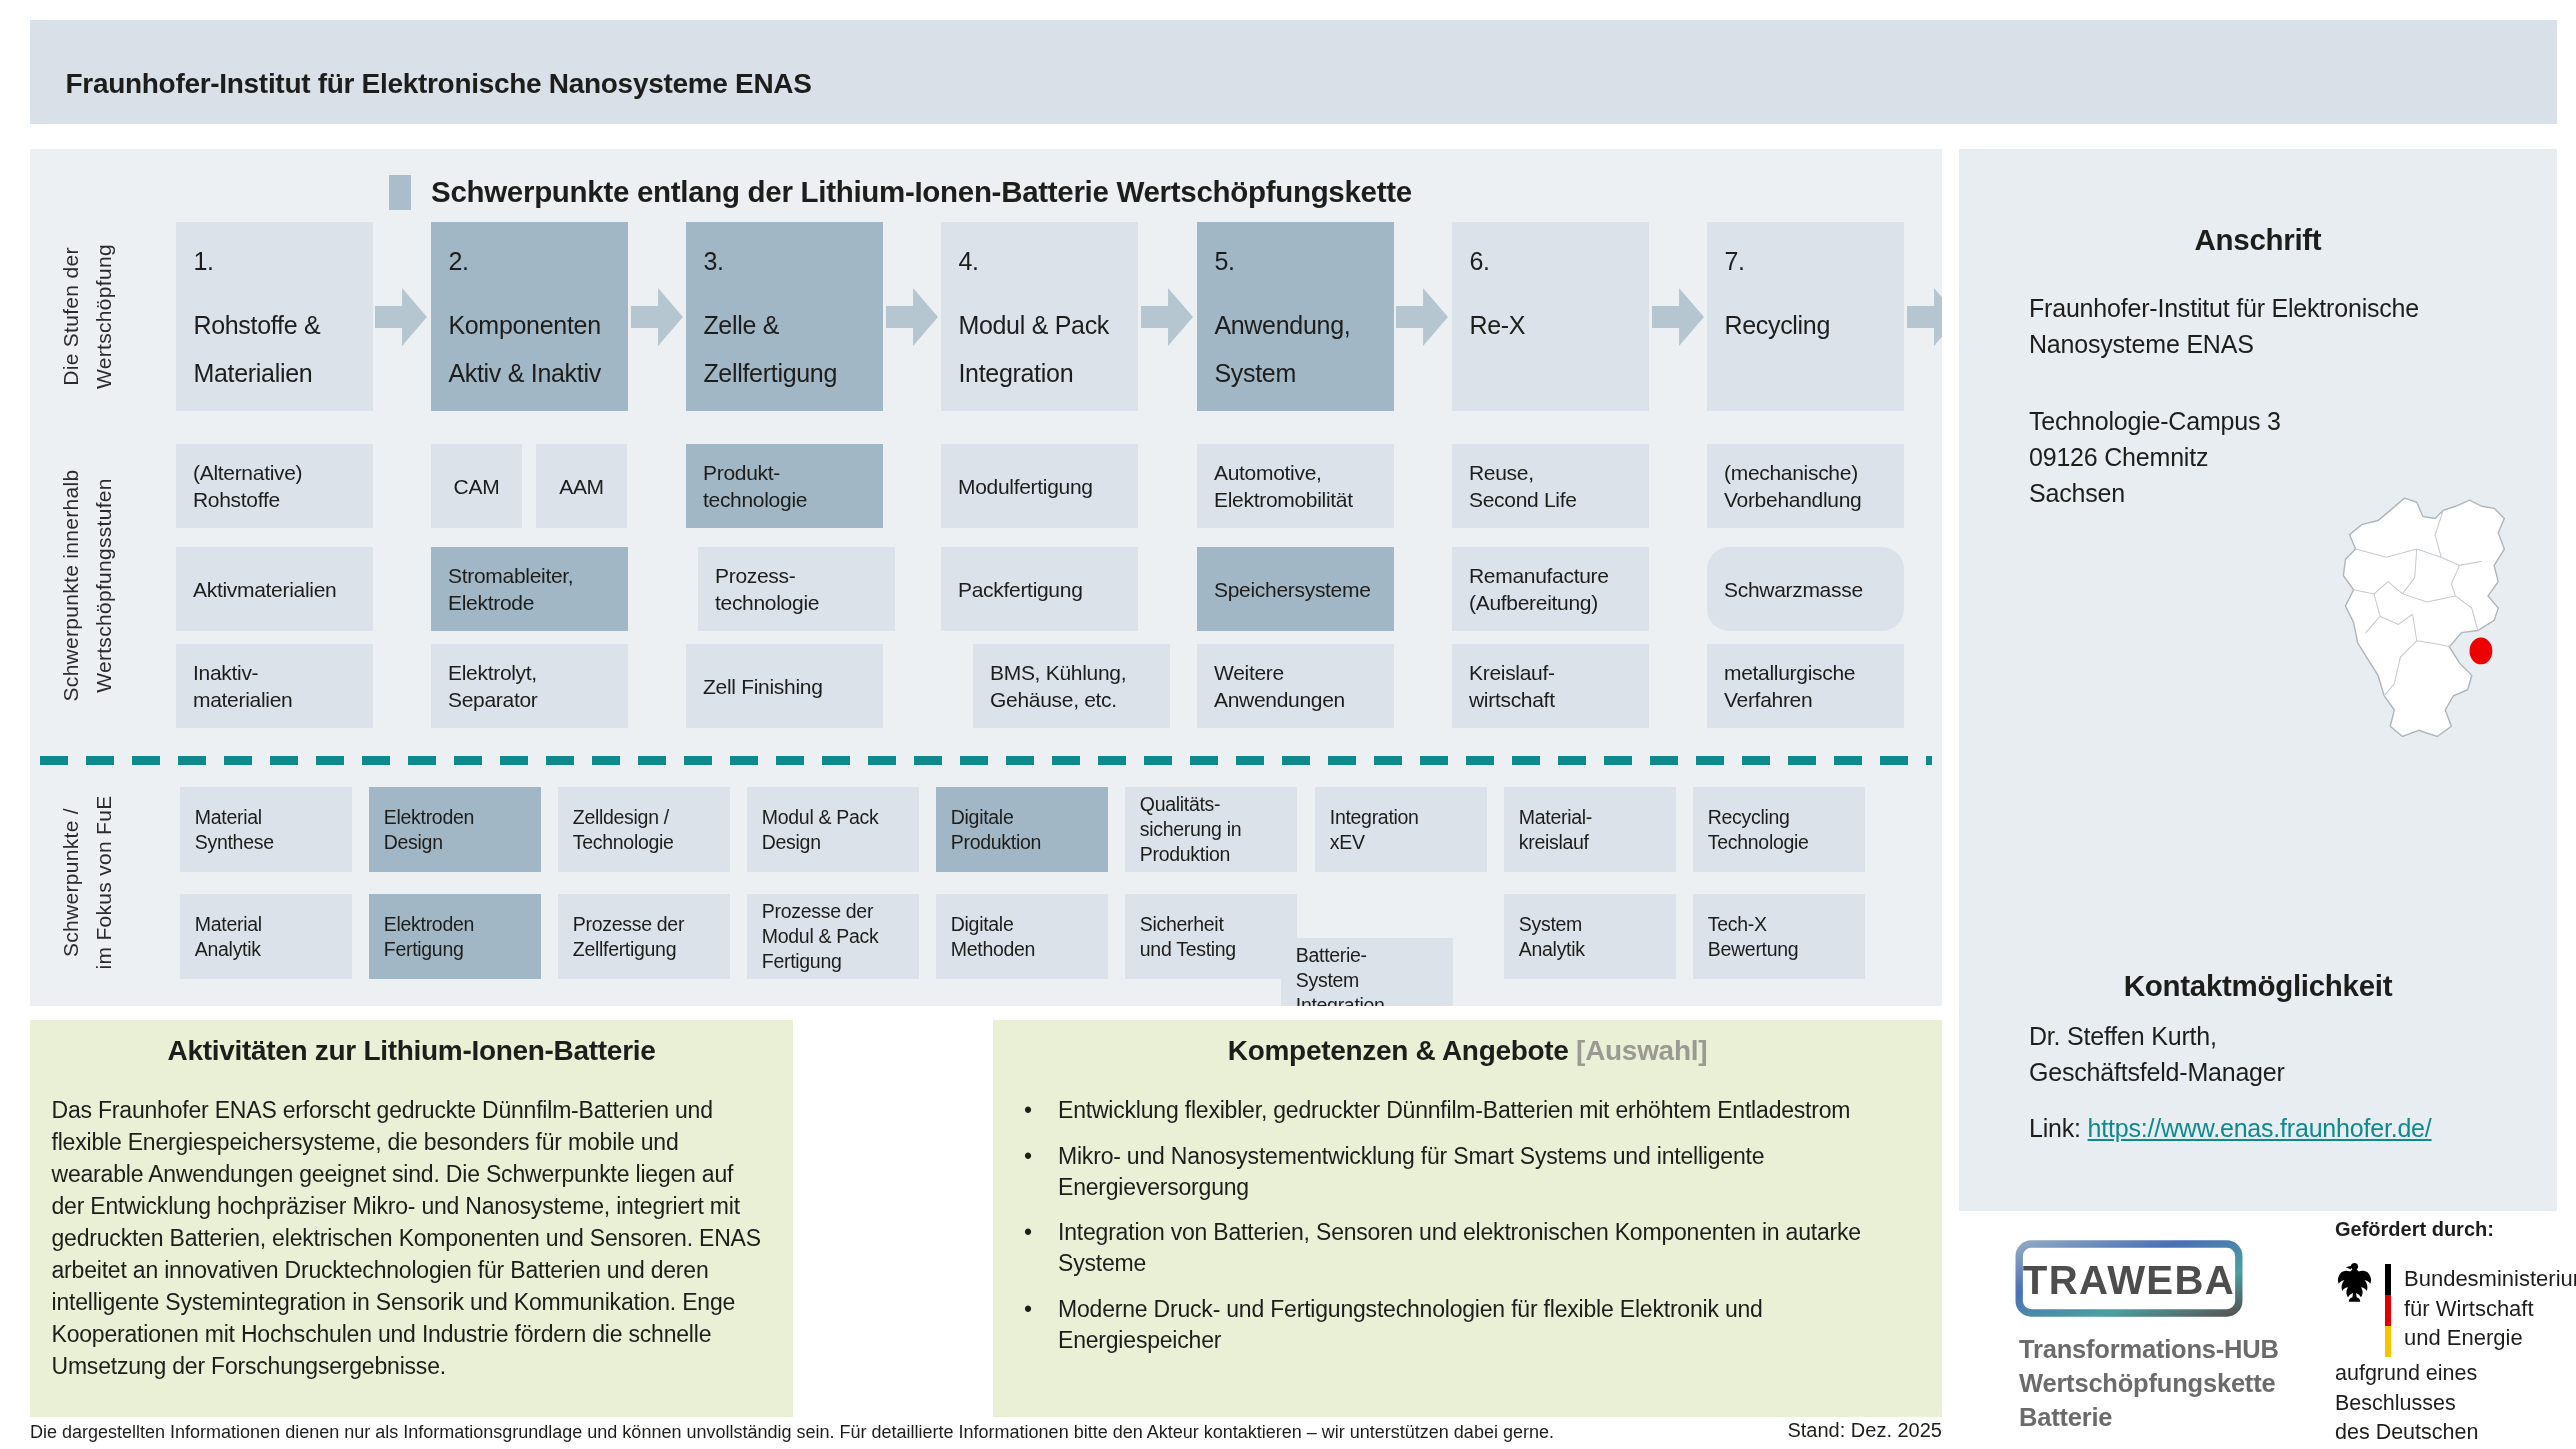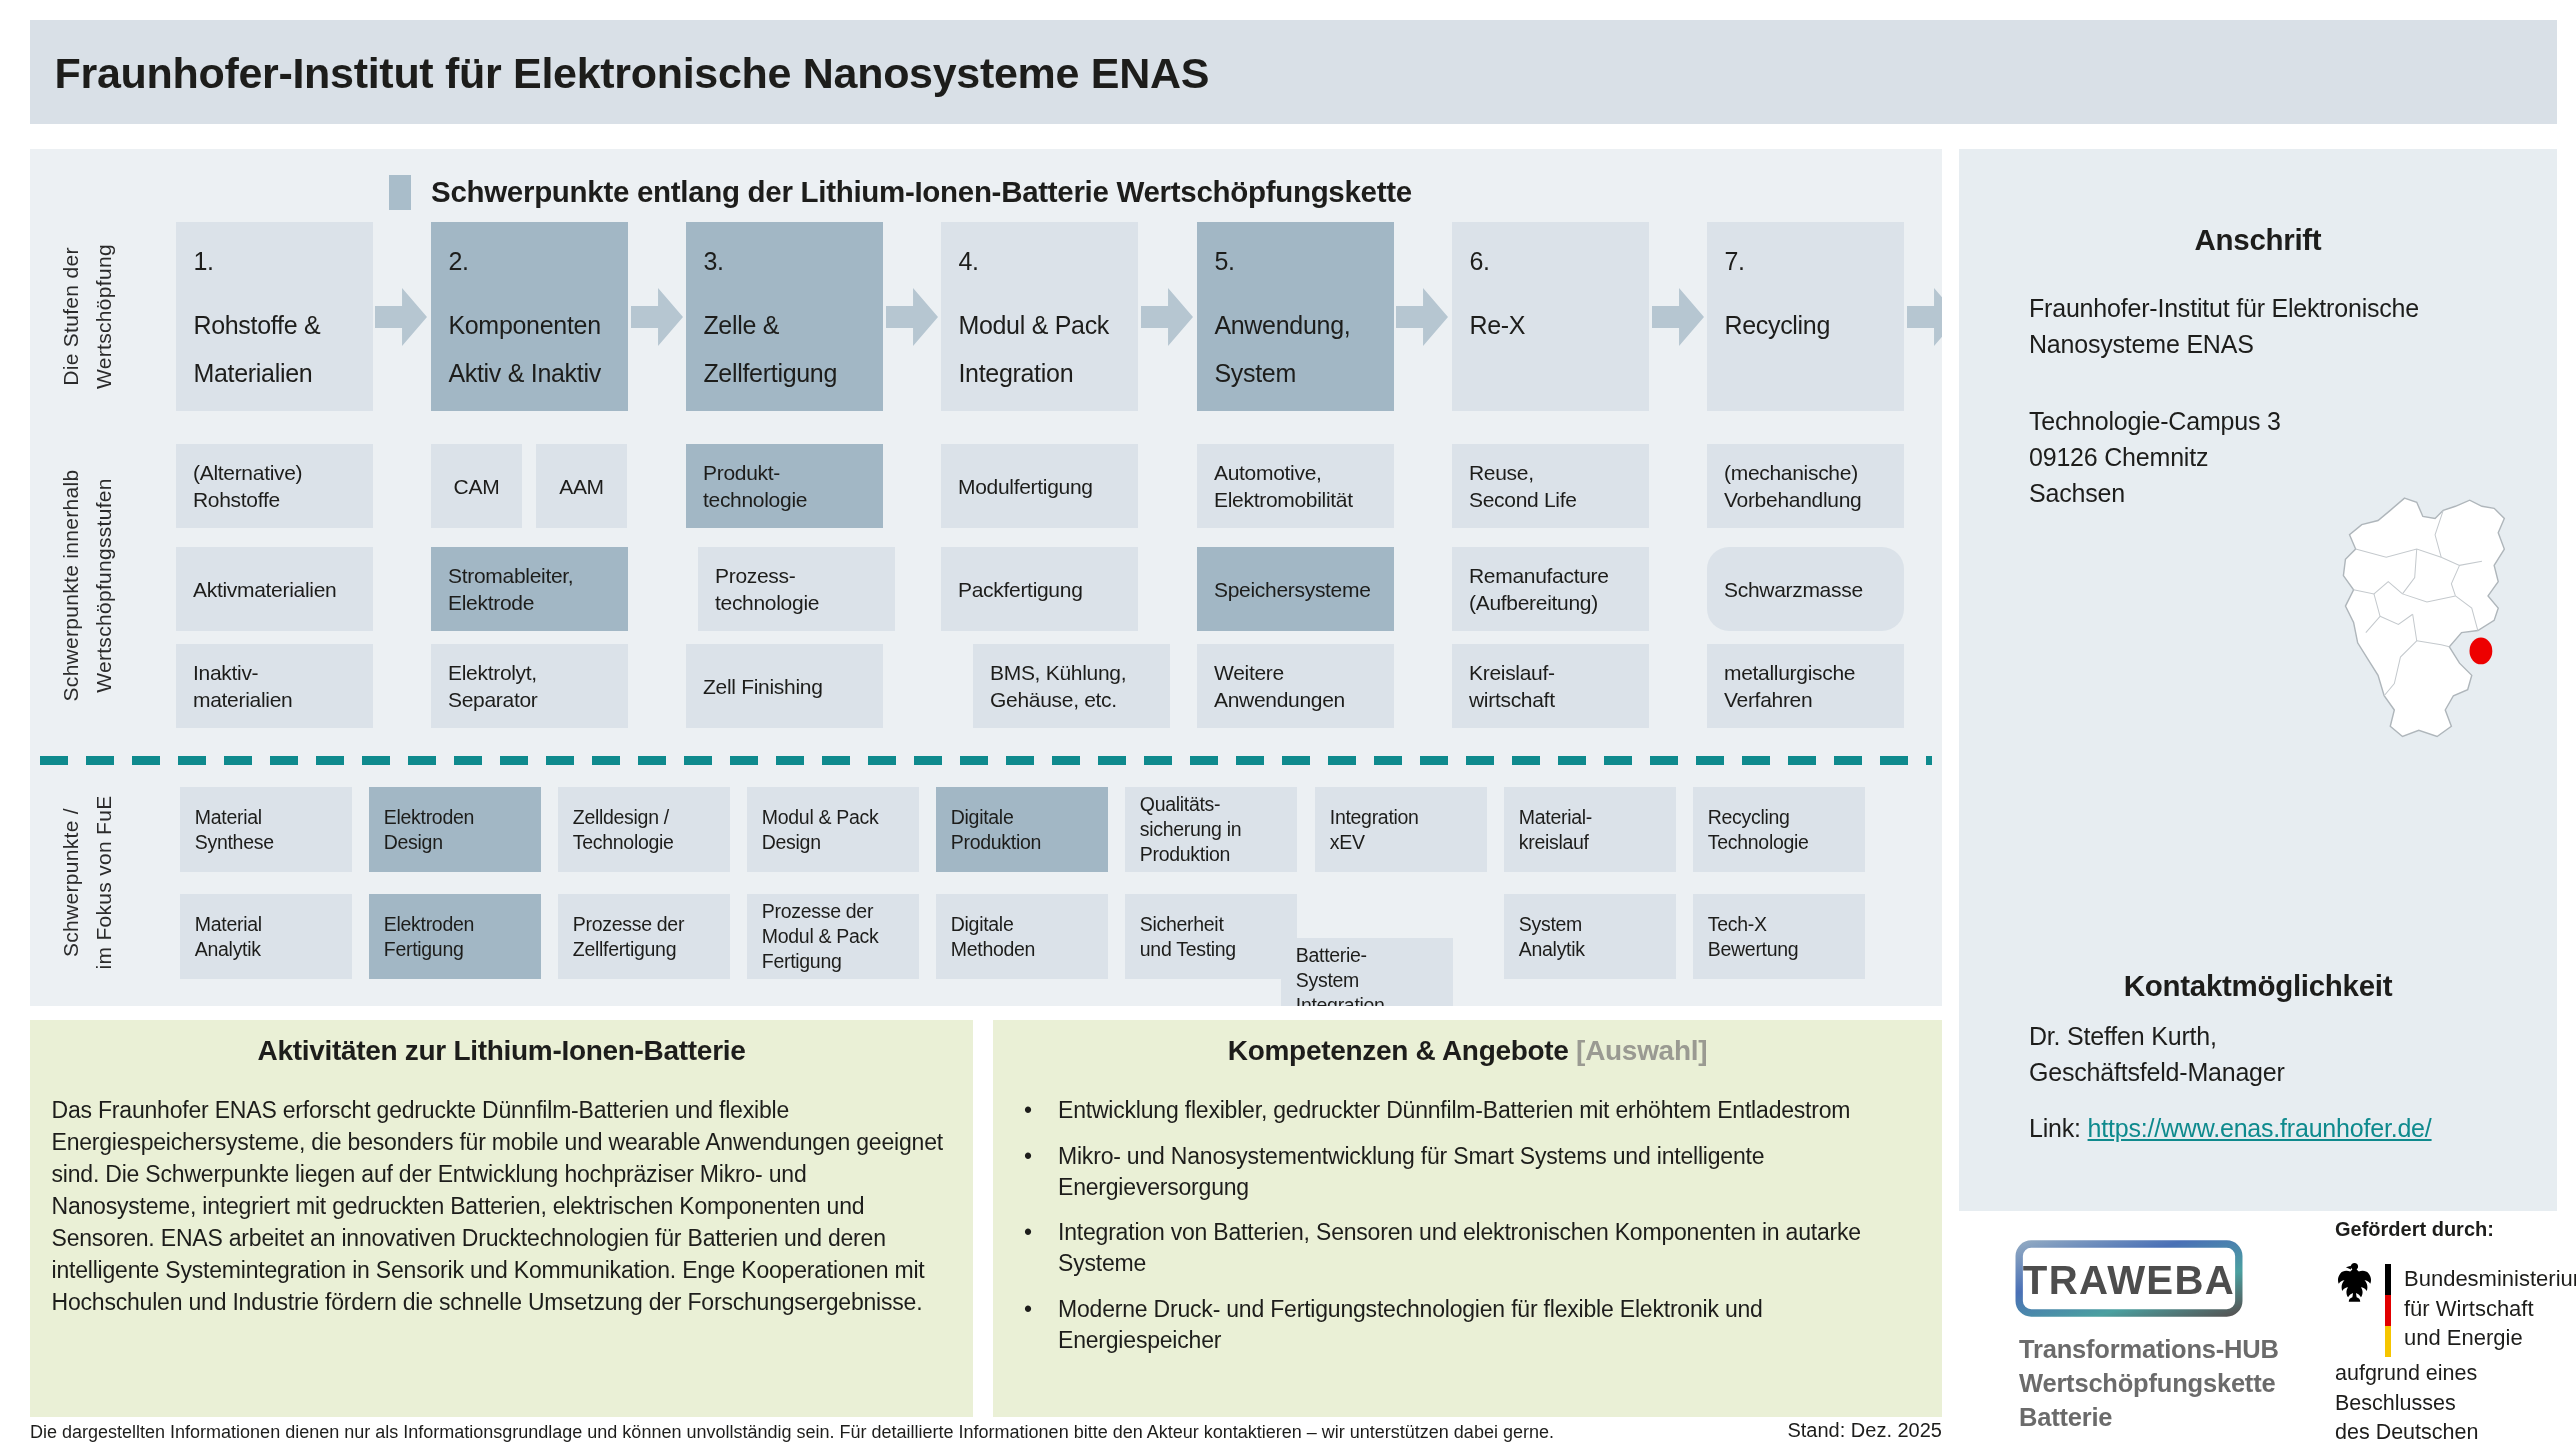--- a/index.html
+++ b/index.html
@@ -5,22 +5,22 @@
   :root{
     --teal:#0E8A8D; --hl:#A2B7C5; --light:#DBE2E9; --panel:#ECF0F3;
     --header:#D9E0E7; --sidebar:#E7EDF1; --accent:#A9BDCA; --yellow:#EAF0D6;
     --arrow:#B6C6D1; --ink:#1D1D1B;
   }
   html,body{margin:0;padding:0;background:#fff;}
   body{font-family:"Liberation Sans","DejaVu Sans",sans-serif;color:var(--ink);}
   #root{position:relative;width:2576px;height:1449px;background:#fff;overflow:hidden;}
   .abs{position:absolute;}
   .header-bar{left:30px;top:20px;width:2527px;height:104px;background:var(--header);}
-  .header-bar h1{margin:1px;position:absolute;left:23.5px;top:50%;transform:translateY(-50%);
-    font-size:43px;font-weight:bold;letter-spacing:-0.3px;white-space:nowrap;}
+  .header-bar h1{margin:12px;position:absolute;left:23.5px;top:50%;transform:translateY(-50%);
+    font-size:28px;font-weight:bold;letter-spacing:-0.3px;white-space:nowrap;}
   .main-panel{left:30px;top:149px;width:1912px;height:857px;background:var(--panel);overflow:hidden;}
   .side-panel{left:1959px;top:149px;width:598px;height:1062px;background:var(--sidebar);}
   .vc-title-square{left:359px;top:25.5px;width:22px;height:35px;background:var(--accent);}
   .vc-title{left:401px;top:25.5px;font-size:29.5px;font-weight:bold;white-space:nowrap;letter-spacing:-0.3px;}
   .stage-box{position:absolute;top:73px;width:197px;height:189px;background:var(--light);
     box-sizing:border-box;padding:24px 6.7px 0 17.4px;font-size:25px;letter-spacing:-0.3px;}
   .stage-box.hl{background:var(--hl);}
   .stage-num{margin-bottom:24px;line-height:31px;}
   .stage-lines div{line-height:48px;white-space:nowrap;}
   .flow-arrow{position:absolute;top:139px;width:52px;height:58px;background:var(--arrow);
@@ -339,21 +339,21 @@
     <div class="abs side-text" style="left:70px;top:869px;">
         <div>Dr. Steffen Kurth,</div>
         <div>Geschäftsfeld-Manager</div>
       </div>
     <div class="abs side-text" style="left:70px;top:961px;white-space:nowrap;">
       <span>Link:</span>
       <a class="enas-link" href="#">https://www.enas.fraunhofer.de/</a>
     </div>
   </div>
 
-  <div class="abs ybox" style="left:30px;width:943px;">
+  <div class="abs ybox" style="left:30px;width:763px;">
     <h2>Aktivitäten zur Lithium-Ionen-Batterie</h2>
     <div class="body">Das Fraunhofer ENAS erforscht gedruckte Dünnfilm-Batterien und flexible Energiespeichersysteme, die besonders für mobile und wearable Anwendungen geeignet sind. Die Schwerpunkte liegen auf der Entwicklung hochpräziser Mikro- und Nanosysteme, integriert mit gedruckten Batterien, elektrischen Komponenten und Sensoren. ENAS arbeitet an innovativen Drucktechnologien für Batterien und deren intelligente Systemintegration in Sensorik und Kommunikation. Enge Kooperationen mit Hochschulen und Industrie fördern die schnelle Umsetzung der Forschungsergebnisse.</div>
   </div>
 
   <div class="abs ybox" style="left:993px;width:949px;">
     <h2><span>Kompetenzen &amp; Angebote</span> <span class="suffix">[Auswahl]</span></h2>
     <ul class="bullets">
         <li><span class="marker">•</span><span>Entwicklung flexibler, gedruckter Dünnfilm-Batterien mit erhöhtem Entladestrom</span></li>
         <li><span class="marker">•</span><span>Mikro- und Nanosystementwicklung für Smart Systems und intelligente Energieversorgung</span></li>
         <li><span class="marker">•</span><span>Integration von Batterien, Sensoren und elektronischen Komponenten in autarke Systeme</span></li>

